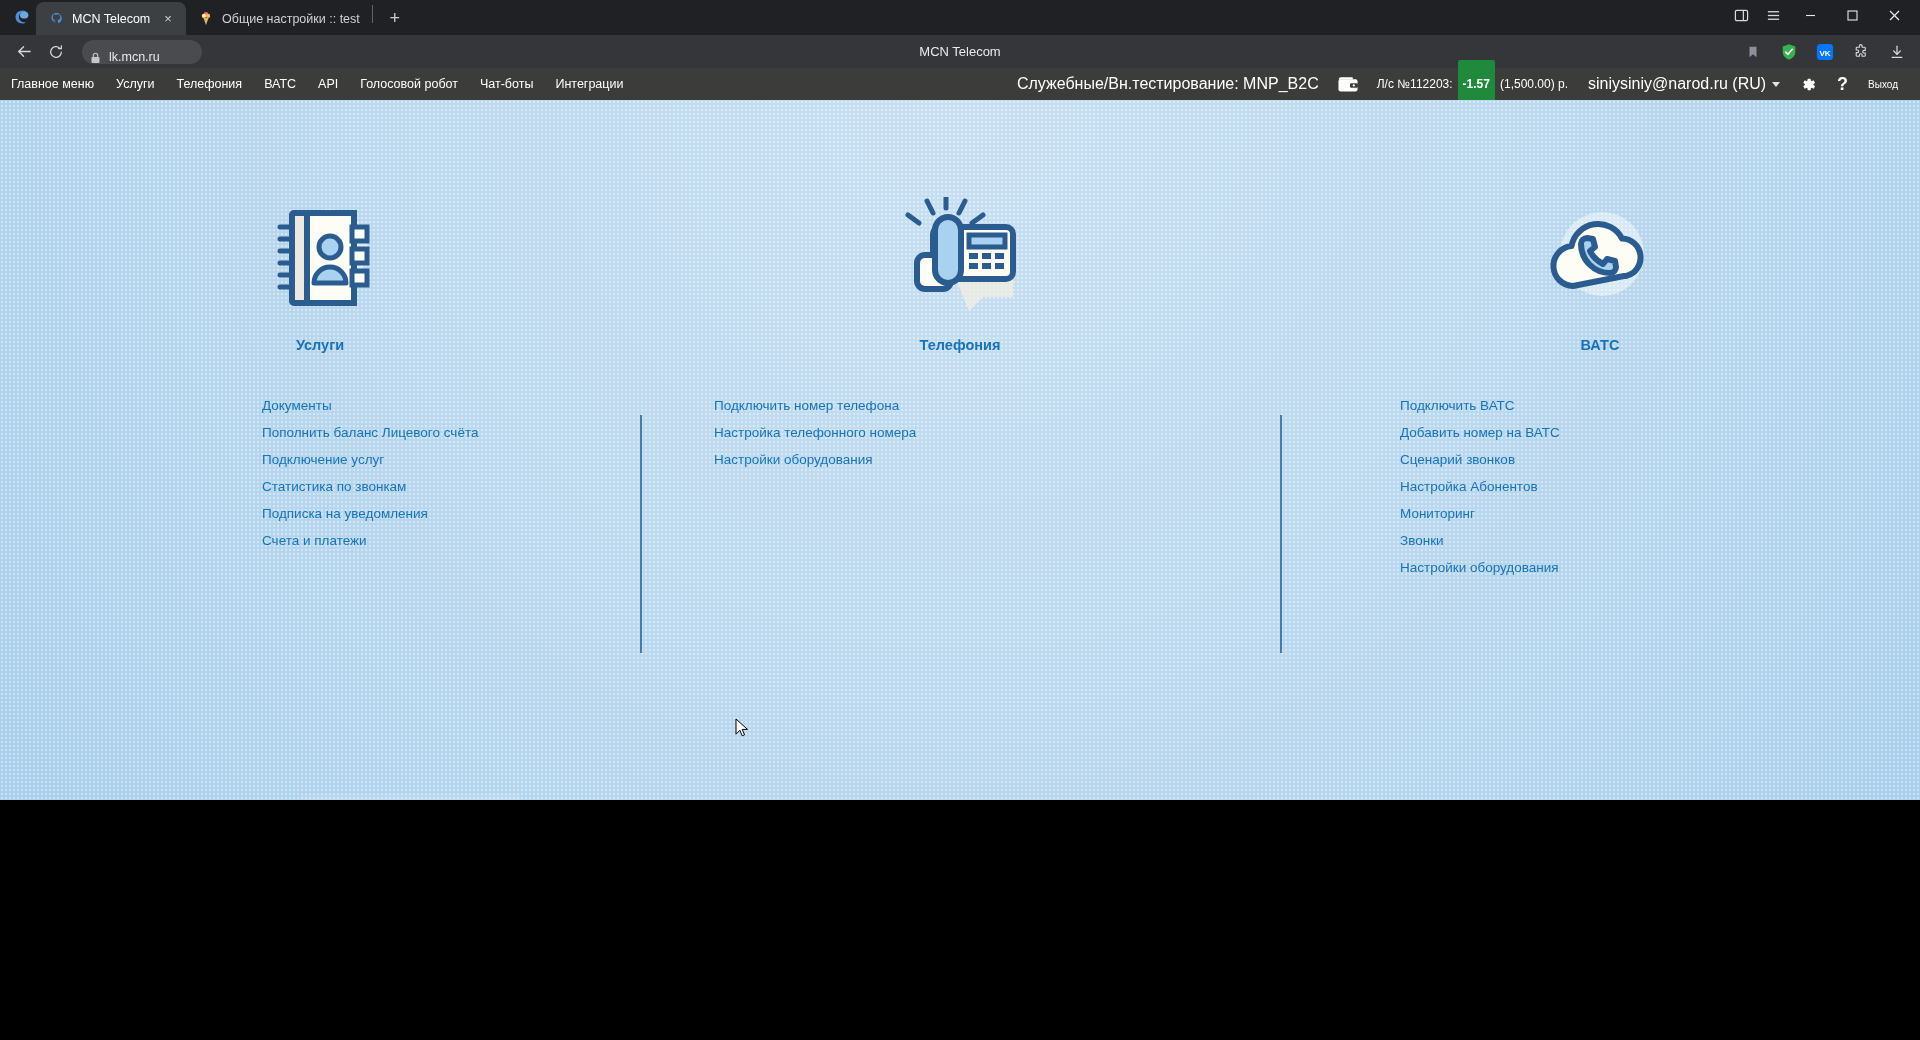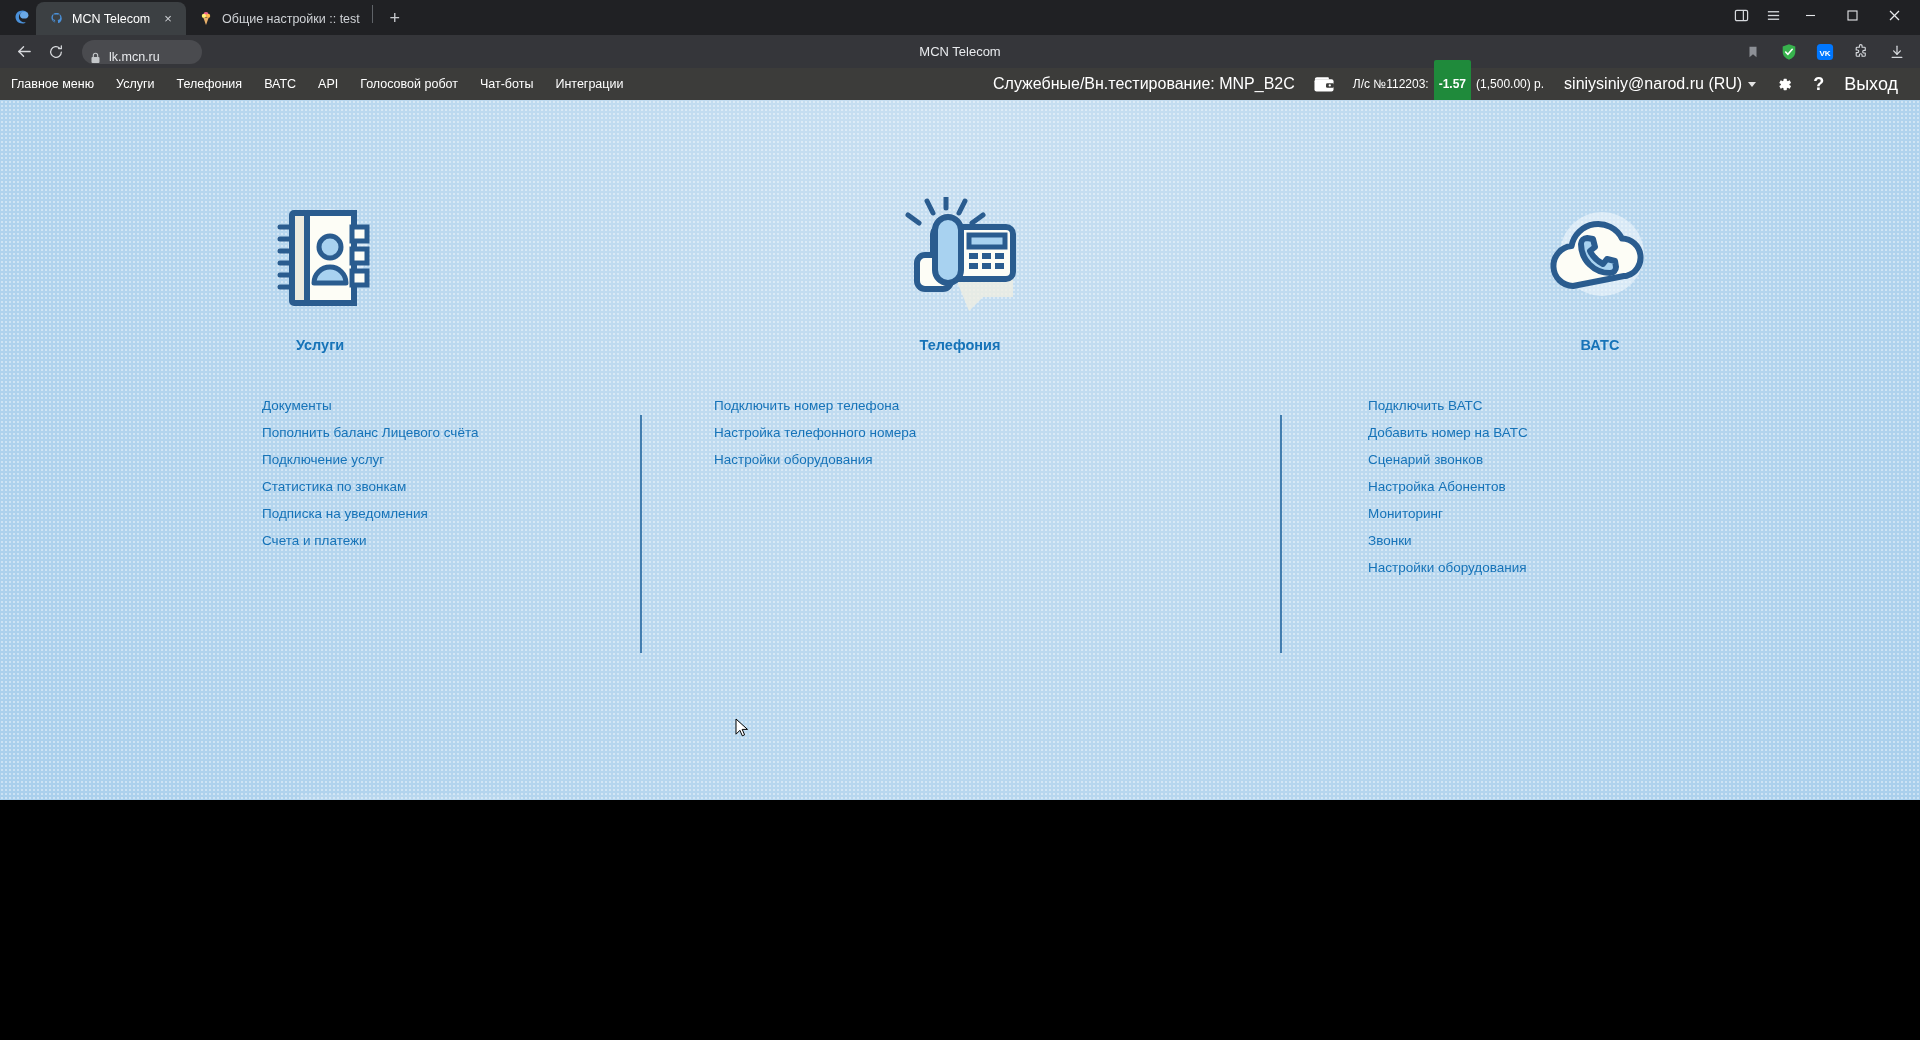--- a/index.html
+++ b/index.html
@@ -236,21 +236,21 @@
     align-items: center;
     color: #ffffff;
   }
   .nav-help {
     font-size: 18px;
     font-weight: bold;
     line-height: 1;
   }
   .nav-logout {
     padding: 0 12px 0 10px;
-    font-size: 18px;
+    font-size: 10px;
     color: #ffffff;
     text-decoration: none;
   }
 
   
   .page-body {
     position: absolute;
     top: 100px; left: 0;
     width: 1920px;
     height: 700px;
@@ -311,21 +311,21 @@
   .link-list {
     margin-top: 42px;
     display: flex;
     flex-direction: column;
     gap: 5px;
     width: 100%;
     padding-left: 0;
   }
   .link-list.col-1 { padding-left: 262px; }
   .link-list.col-2 { padding-left: 74px; }
-  .link-list.col-3 { padding-left: 88px; }
+  .link-list.col-3 { padding-left: 120px; }
   .link-list a {
     font-size: 13.5px;
     color: #1673b8;
     text-decoration: none;
     line-height: 22px;
     width: fit-content;
   }
 
   
   .cursor {

